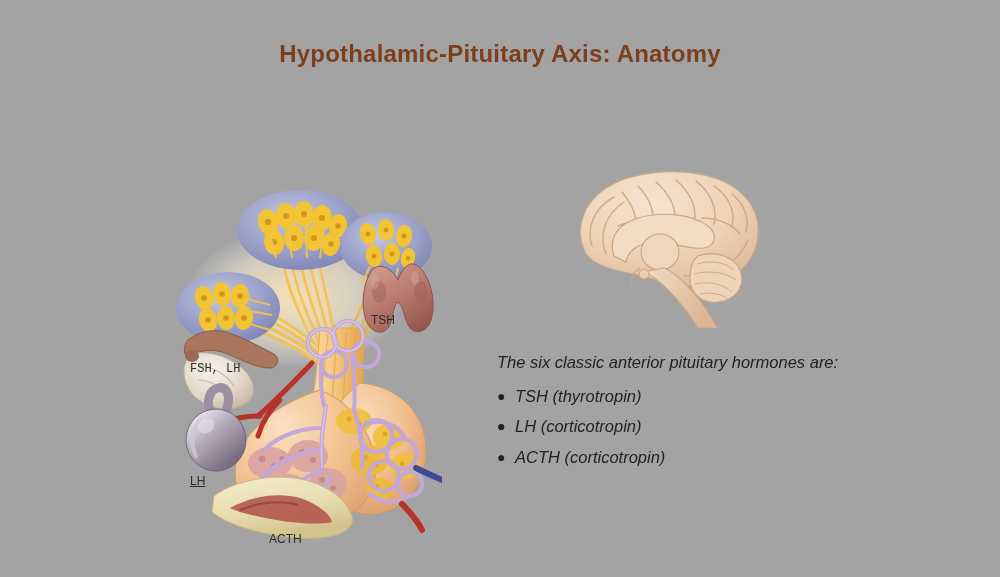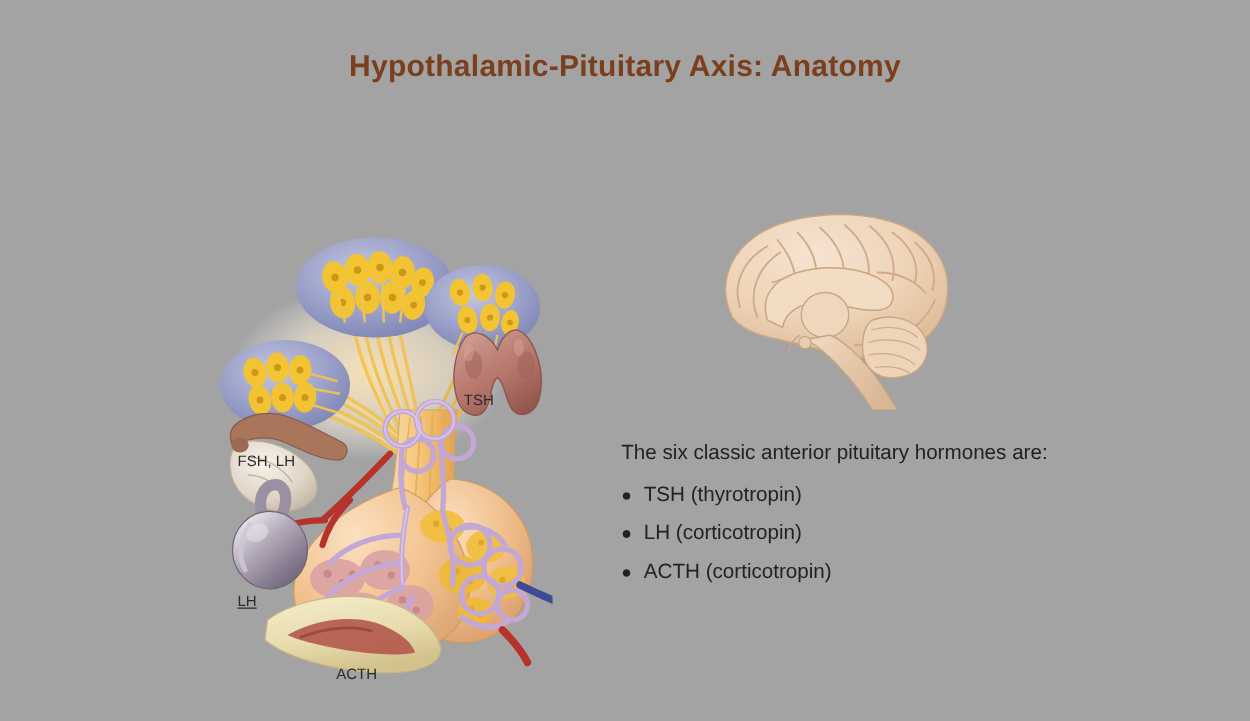--- a/index.html
+++ b/index.html
@@ -46,41 +46,42 @@
   .anatomy-figure svg { display: block; }
 
   .organ-label {
     position: absolute;
     font-family: "Liberation Sans", sans-serif;
     font-size: 12px;
     color: #2b2b2b;
     white-space: nowrap;
   }
   #label-tsh   { left: 371px; top: 313px; }
-  #label-fshlh { left: 190px; top: 362px; }
+  #label-fshlh { left: 190px; top: 362px; font-family: Liberation Mono, monospace; }
   #label-lh    { left: 190px; top: 474px; text-decoration: underline; }
   #label-acth  { left: 233px; top: 532px; margin-left: 36px; }
 
   
   .brain-figure {
     position: absolute;
     left: 552px;
     top: 168px;
     width: 230px;
     height: 160px;
   }
   .brain-figure svg { display: block; }
 
   
   .text-block {
     position: absolute;
     left: 497px;
     top: 352px;
     width: 370px;
     color: #222222;
+    font-style: italic;
   }
   .lead-text {
     font-size: 16.5px;
     line-height: 1.32;
     color: #222222;
     margin: 0 0 14px 0;
     max-width: 345px;
   }
   .hormone-list {
     list-style: none;

